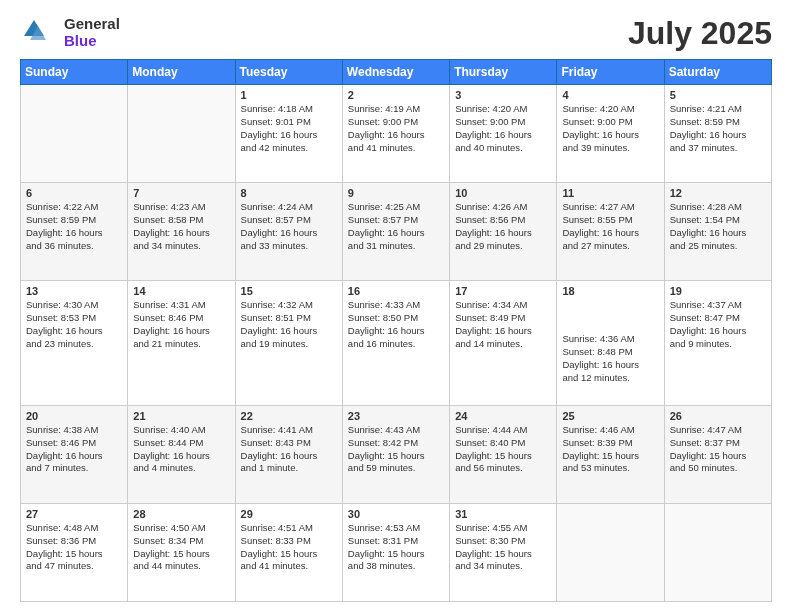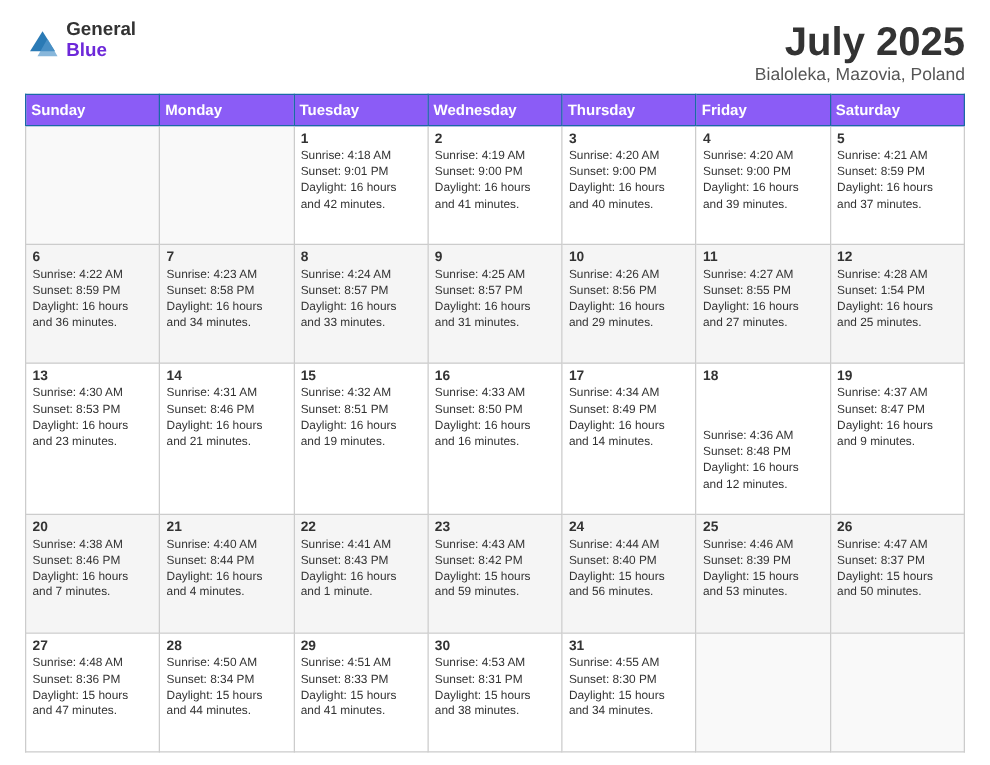--- a/index.html
+++ b/index.html
@@ -18,22 +18,22 @@
       flex-direction: column;
     }
     .header {
       display: flex;
       justify-content: space-between;
       align-items: flex-start;
       margin-bottom: 8px;
     }
     .logo {
       display: flex;
-      align-items: flex-end;
-      gap: 5px;
+      align-items: flex-start;
+      gap: 16px;
     }
     .logo-text {
       display: flex;
       flex-direction: column;
       line-height: 1.1;
     }
     .logo-general {
       font-size: 15px;
       font-weight: bold;
       color: #333;
@@ -61,21 +61,21 @@
       color: #555;
     }
     .calendar {
       flex: 1;
       border: 1px solid #ccc;
       border-collapse: collapse;
       width: 100%;
       table-layout: fixed;
     }
     .calendar th {
-      background: #8b5cf6;
+      background: #3b82f6;
       color: white;
       font-size: 12px;
       font-weight: bold;
       padding: 5px 4px;
       text-align: left;
       border: 1px solid #1a6aa5;
     }
     .calendar td {
       border: 1px solid #ccc;
       vertical-align: top;
@@ -108,21 +108,20 @@
         <polygon points="14,4 24,20 4,20" fill="#2a7ab5"></polygon>
         <polygon points="18,10 26,24 10,24" fill="#5599cc" opacity="0.7"></polygon>
       </svg>
       <div class="logo-text">
         <span class="logo-general">General</span>
         <span class="logo-blue">Blue</span>
       </div>
     </div>
     <div class="title-block">
       <div class="month-title">July 2025</div>
-      <div class="subtitle">Bialoleka, Mazovia, Poland</div>
     </div>
   </div>
 
   <table class="calendar">
     <thead>
       <tr>
       <th>Sunday</th>
           <th>Monday</th>
           <th>Tuesday</th>
           <th>Wednesday</th>

